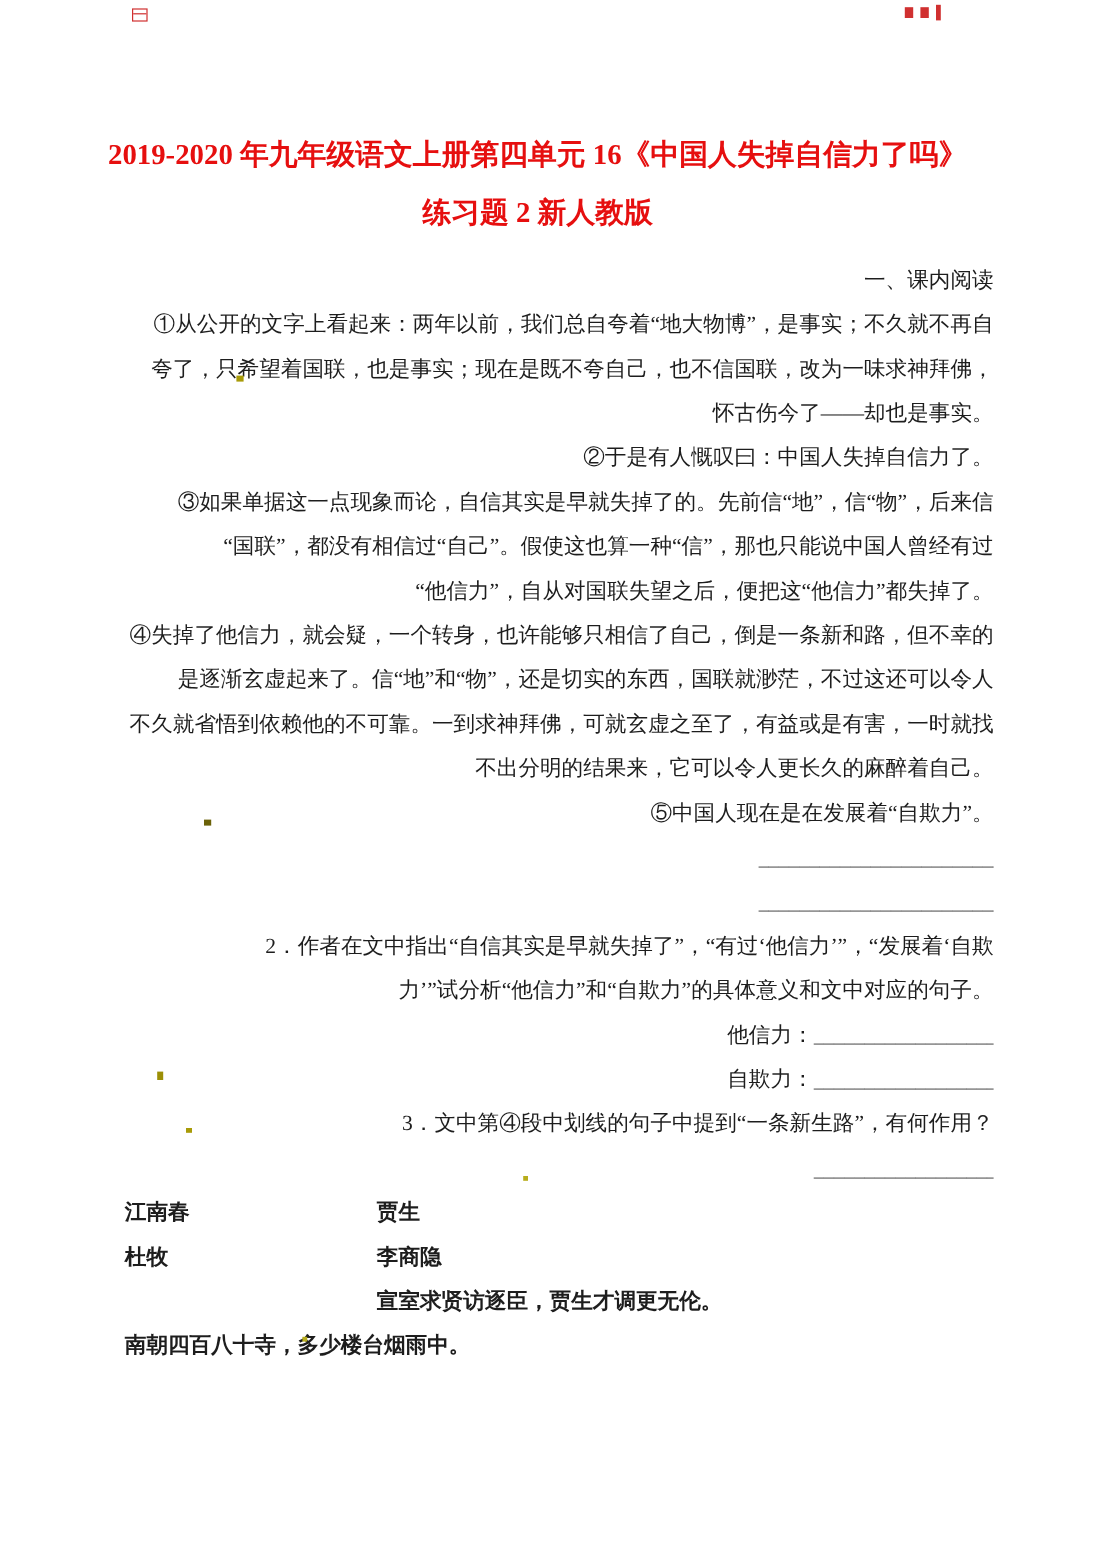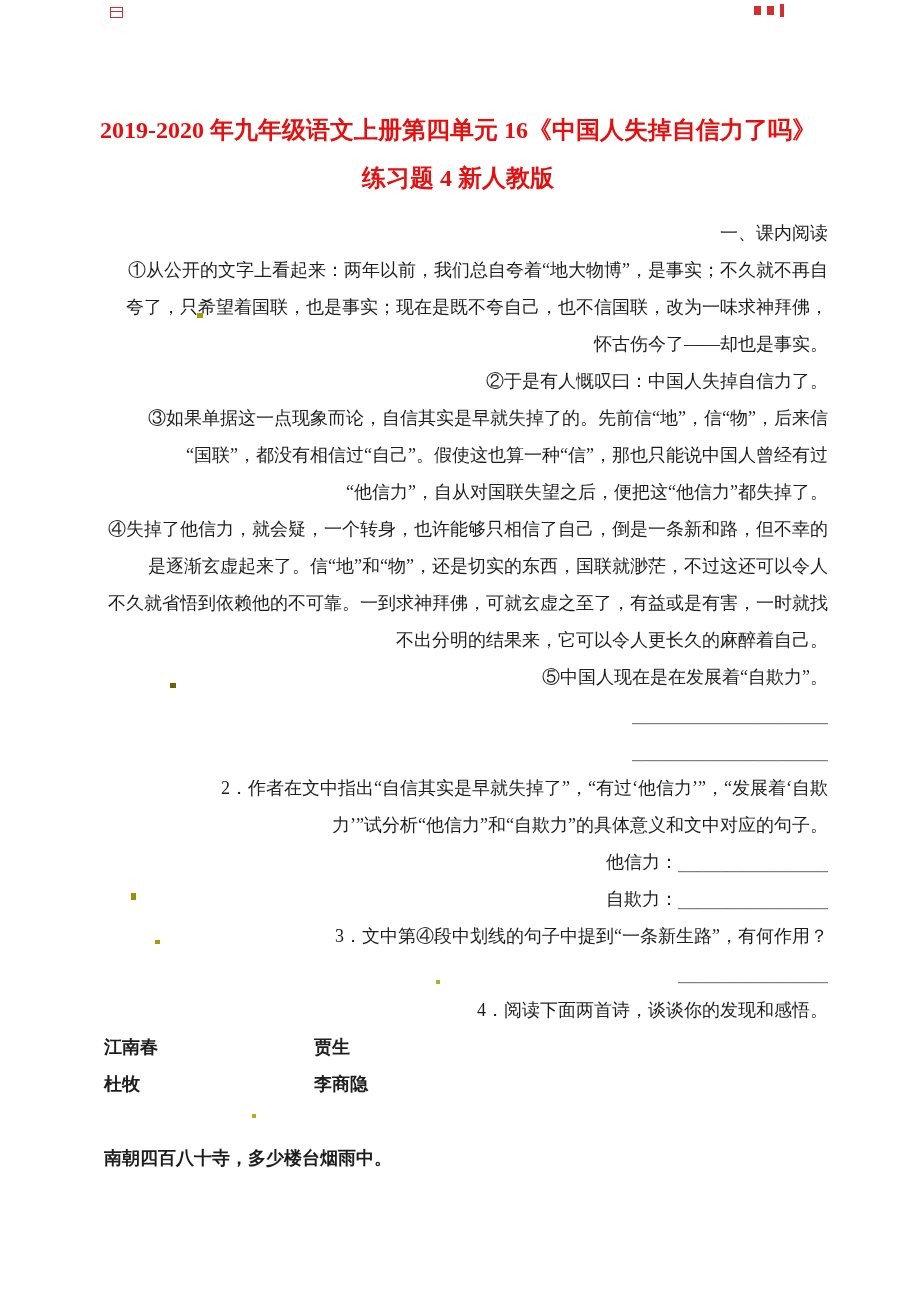--- a/index.html
+++ b/index.html
@@ -1,20 +1,20 @@
 <!DOCTYPE html>
 <html><head>
 <meta charset="utf-8">
 <style>
   html,body { margin:0; padding:0; background:#ffffff; }
   body { width:920px; height:1302px; font-family:"Liberation Serif","DejaVu Serif",serif; color:#1d1d1d; }
   .page { position:relative; width:920px; height:1302px; overflow:hidden; background:#ffffff; }
 
   .title-block { position:absolute; top:106px; left:0; width:896px; text-align:center;
-                 color:#e60f0f; font-weight:bold; font-size:24px; line-height:48px;padding-left:10px; }
+                 color:#e60f0f; font-weight:bold; font-size:24px; line-height:48px; }
   .title-line { height:48px; white-space:nowrap; }
 
   .content { position:absolute; left:104px; top:215px; width:724px; font-size:18px; line-height:37px; }
   .row { height:37px; white-space:nowrap;text-align:right; }
   .indent { padding-left:36px; }
 
   .blank-wrap { display:inline-block; overflow:hidden; vertical-align:top; height:37px;
                 color:#808080; font-family:"DejaVu Sans",sans-serif; font-size:17px; }
   .w196 { width:196px; }
   .w150 { width:150px; }
@@ -44,21 +44,21 @@
 
 <div class="page">
 
   <div class="speck speck-left"></div>
   <div class="speck speck-right">
     <i class="sr1"></i><i class="sr2"></i><i class="sr3"></i>
   </div>
 
   <div class="title-block">
     <div class="title-line">2019-2020 年九年级语文上册第四单元 16《中国人失掉自信力了吗》</div>
-    <div class="title-line">练习题 4 新人教版</div>
+    <div class="title-line">练习题 2 新人教版</div>
   </div>
 
   <div class="content">
     <div class="row">一、课内阅读</div>
 
     <div class="row">①从公开的文字上看起来：两年以前，我们总自夸着“地大物博”，是事实；不久就不再自</div>
     <div class="row">夸了，只希望着国联，也是事实；现在是既不夸自己，也不信国联，改为一味求神拜佛，</div>
     <div class="row">怀古伤今了——却也是事实。</div>
 
     <div class="row">②于是有人慨叹曰：中国人失掉自信力了。</div>
@@ -82,31 +82,31 @@
     <div class="row indent">
       <span>他信力：</span><span class="blank-wrap w150">______________________________</span>
     </div>
     <div class="row indent">
       <span>自欺力：</span><span class="blank-wrap w150">______________________________</span>
     </div>
 
     <div class="row">3．文中第④段中划线的句子中提到“一条新生路”，有何作用？</div>
     <div class="row indent"><span class="blank-wrap w150">______________________________</span></div>
 
-    <div class="row">4．阅读下面两首诗，谈谈你的发现和感悟。</div>
 
     <div class="poem-row">
       <span>江南春</span>
       <span class="poem-right">贾生</span>
     </div>
     <div class="poem-row">
       <span>杜牧</span>
       <span class="poem-right">李商隐</span>
     </div>
     <div class="poem-row">
+      <span class="poem-right">宣室求贤访逐臣，贾生才调更无伦。</span>
     </div>
     <div class="poem-row">
       <span>南朝四百八十寺，多少楼台烟雨中。</span>
     </div>
   </div>
 
   <div class="hl-mark m1"></div>
   <div class="hl-mark m2"></div>
   <div class="hl-mark m3"></div>
   <div class="hl-mark m4"></div>

